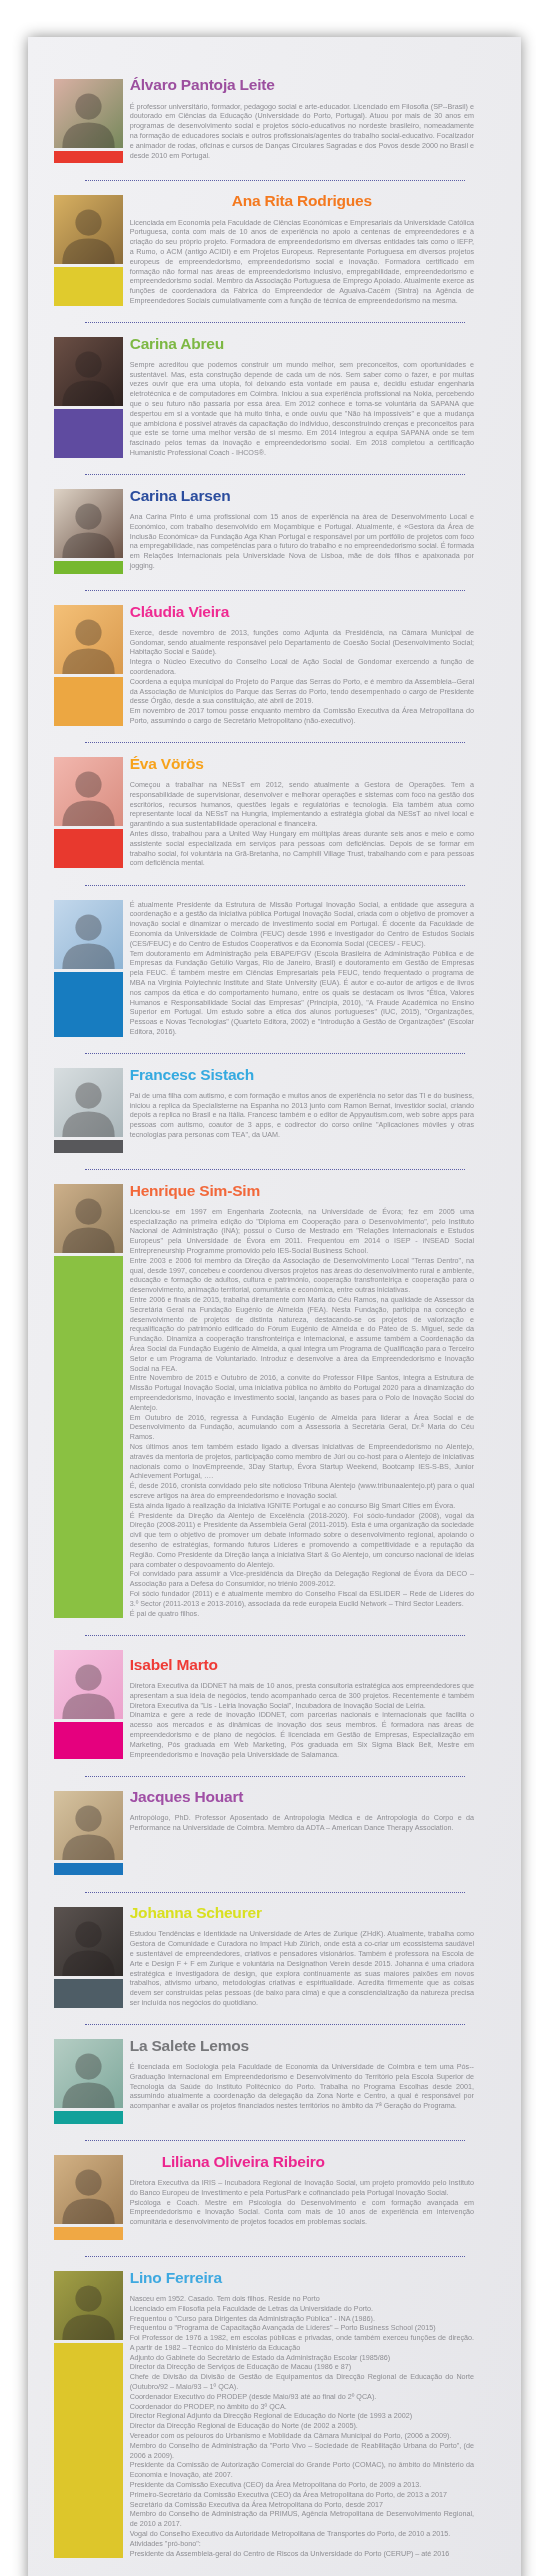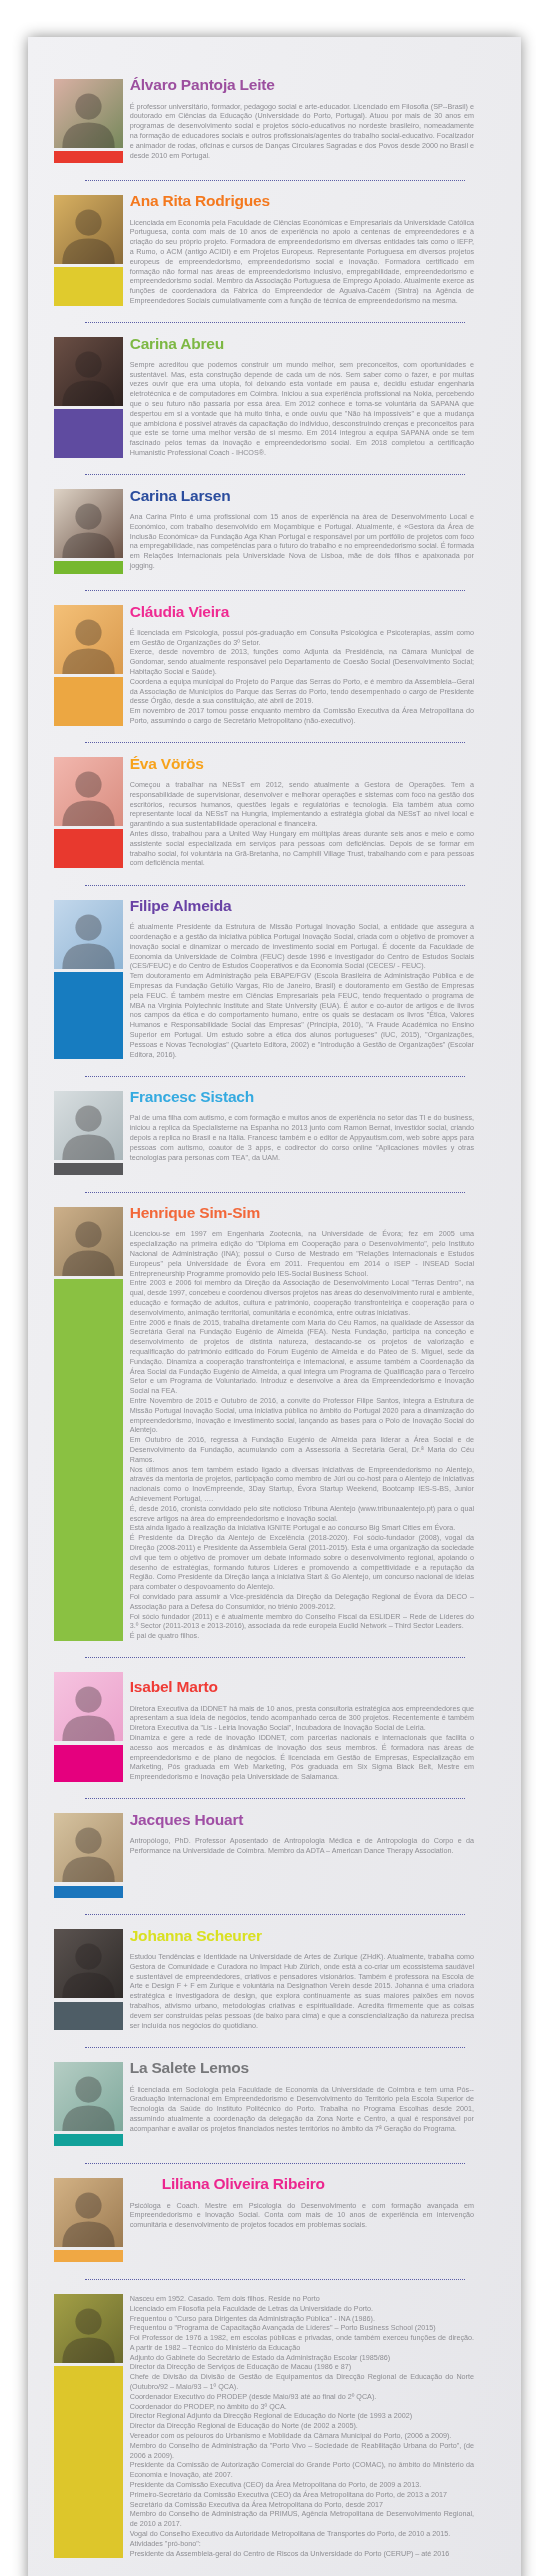--- a/index.html
+++ b/index.html
@@ -97,21 +97,21 @@
           <svg viewBox="0 0 100 100" preserveAspectRatio="xMidYMax meet">
             <g fill="rgba(35,28,28,0.32)">
               <circle cx="50" cy="40" r="19"></circle>
               <path d="M12 100 Q12 63 50 63 Q88 63 88 100 Z"></path>
             </g>
           </svg>
         </div>
         <div class="bar" style="background: rgb(224, 203, 45);"></div>
       </div>
       <div class="text-col">
-        <h2 class="pname" style="color: rgb(244, 121, 31);">Ana Rita Rodrigues</h2>
+        <h2 class="pname" style="color: rgb(244, 121, 31); text-align: center;">Ana Rita Rodrigues</h2>
         <div class="bio">
           <p>Licenciada em Economia pela Faculdade de Ciências Económicas e Empresariais da Universidade Católica Portuguesa, conta com mais de 10 anos de experiência no apoio a centenas de empreendedores e à criação do seu próprio projeto. Formadora de empreendedorismo em diversas entidades tais como o IEFP, a Rumo, o ACM (antigo ACIDI) e em Projetos Europeus. Representante Portuguesa em diversos projetos europeus de empreendedorismo, empreendedorismo social e inovação. Formadora certificado em formação não formal nas áreas de empreendedorismo inclusivo, empregabilidade, empreendedorismo e empreendedorismo social. Membro da Associação Portuguesa de Emprego Apoiado. Atualmente exerce as funções de coordenadora da Fábrica do Empreendedor de Agualva-Cacém (Sintra) na Agência de Empreendedores Sociais cumulativamente com a função de técnica de empreendedorismo na mesma.</p>
         </div>
       </div>
     </div>
     <div class="sep" style="border-top-color: rgb(91, 94, 166);"></div>
     <div class="row">
       <div class="photo-col">
         <div class="photo" style="background: linear-gradient(135deg, rgb(107, 79, 69), rgb(46, 34, 32));">
           <svg viewBox="0 0 100 100" preserveAspectRatio="xMidYMax meet">
@@ -159,22 +159,22 @@
               <circle cx="50" cy="40" r="19"></circle>
               <path d="M12 100 Q12 63 50 63 Q88 63 88 100 Z"></path>
             </g>
           </svg>
         </div>
         <div class="bar" style="background: rgb(236, 167, 66);"></div>
       </div>
       <div class="text-col">
         <h2 class="pname" style="color: rgb(239, 42, 146);">Cláudia Vieira</h2>
         <div class="bio">
-          <p>É licenciada em Psicologia, possui pós-graduação em Consulta Psicológica e Psicoterapias, assim como em Gestão de Organizações do 3º Setor.</p>
           <p>Exerce, desde novembro de 2013, funções como Adjunta da Presidência, na Câmara Municipal de Gondomar, sendo atualmente responsável pelo Departamento de Coesão Social (Desenvolvimento Social; Habitação Social e Saúde).</p>
+          <p>Integra o Núcleo Executivo do Conselho Local de Ação Social de Gondomar exercendo a função de coordenadora.</p>
           <p>Coordena a equipa municipal do Projeto do Parque das Serras do Porto, e é membro da Assembleia--Geral da Associação de Municípios do Parque das Serras do Porto, tendo desempenhado o cargo de Presidente desse Órgão, desde a sua constituição, até abril de 2019.</p>
           <p>Em novembro de 2017 tomou posse enquanto membro da Comissão Executiva da Área Metropolitana do Porto, assumindo o cargo de Secretário Metropolitano (não-executivo).</p>
         </div>
       </div>
     </div>
     <div class="sep" style="border-top-color: rgb(91, 94, 166);"></div>
     <div class="row">
       <div class="photo-col">
         <div class="photo" style="background: linear-gradient(135deg, rgb(242, 183, 174), rgb(217, 141, 128));">
           <svg viewBox="0 0 100 100" preserveAspectRatio="xMidYMax meet">
@@ -201,21 +201,20 @@
           <svg viewBox="0 0 100 100" preserveAspectRatio="xMidYMax meet">
             <g fill="rgba(35,28,28,0.32)">
               <circle cx="50" cy="40" r="19"></circle>
               <path d="M12 100 Q12 63 50 63 Q88 63 88 100 Z"></path>
             </g>
           </svg>
         </div>
         <div class="bar" style="background: rgb(23, 124, 192);"></div>
       </div>
       <div class="text-col">
-        <h2 class="pname" style="color: rgb(105, 66, 165);">Filipe Almeida</h2>
         <div class="bio">
           <p>É atualmente Presidente da Estrutura de Missão Portugal Inovação Social, a entidade que assegura a coordenação e a gestão da iniciativa pública Portugal Inovação Social, criada com o objetivo de promover a inovação social e dinamizar o mercado de investimento social em Portugal. É docente da Faculdade de Economia da Universidade de Coimbra (FEUC) desde 1996 e investigador do Centro de Estudos Sociais (CES/FEUC) e do Centro de Estudos Cooperativos e da Economia Social (CECES/ - FEUC).</p>
           <p>Tem doutoramento em Administração pela EBAPE/FGV (Escola Brasileira de Administração Pública e de Empresas da Fundação Getúlio Vargas, Rio de Janeiro, Brasil) e doutoramento em Gestão de Empresas pela FEUC. É também mestre em Ciências Empresariais pela FEUC, tendo frequentado o programa de MBA na Virginia Polytechnic Institute and State University (EUA). É autor e co-autor de artigos e de livros nos campos da ética e do comportamento humano, entre os quais se destacam os livros "Ética, Valores Humanos e Responsabilidade Social das Empresas" (Princípia, 2010), "A Fraude Académica no Ensino Superior em Portugal. Um estudo sobre a ética dos alunos portugueses" (IUC, 2015), "Organizações, Pessoas e Novas Tecnologias" (Quarteto Editora, 2002) e "Introdução à Gestão de Organizações" (Escolar Editora, 2016).</p>
         </div>
       </div>
     </div>
     <div class="sep" style="border-top-color: rgb(91, 94, 166);"></div>
     <div class="row">
       <div class="photo-col">
         <div class="photo" style="background: linear-gradient(135deg, rgb(216, 222, 224), rgb(170, 182, 186));">
@@ -356,38 +355,40 @@
               <circle cx="50" cy="40" r="19"></circle>
               <path d="M12 100 Q12 63 50 63 Q88 63 88 100 Z"></path>
             </g>
           </svg>
         </div>
         <div class="bar" style="background: rgb(240, 168, 68);"></div>
       </div>
       <div class="text-col">
         <h2 class="pname" style="color: rgb(236, 38, 143); margin-left: 32px;">Liliana Oliveira Ribeiro</h2>
         <div class="bio">
+          <p>Diretora Executiva da IRIS – Incubadora Regional de Inovação Social, um projeto promovido pelo Instituto do Banco Europeu de Investimento e pela PortusPark e cofinanciado pela Portugal Inovação Social.</p>
           <p>Psicóloga e Coach. Mestre em Psicologia do Desenvolvimento e com formação avançada em Empreendedorismo e Inovação Social. Conta com mais de 10 anos de experiência em intervenção comunitária e desenvolvimento de projetos focados em problemas sociais.</p>
         </div>
       </div>
     </div>
     <div class="sep" style="border-top-color: rgb(91, 94, 166);"></div>
     <div class="row">
       <div class="photo-col">
         <div class="photo" style="background: linear-gradient(135deg, rgb(163, 160, 70), rgb(107, 106, 46));">
           <svg viewBox="0 0 100 100" preserveAspectRatio="xMidYMax meet">
             <g fill="rgba(35,28,28,0.32)">
               <circle cx="50" cy="40" r="19"></circle>
               <path d="M12 100 Q12 63 50 63 Q88 63 88 100 Z"></path>
             </g>
           </svg>
         </div>
         <div class="bar" style="background: rgb(221, 198, 43);"></div>
       </div>
       <div class="text-col">
+        <h2 class="pname" style="color: rgb(63, 169, 224);">Lino Ferreira</h2>
         <div class="bio">
           <p>Nasceu em 1952. Casado. Tem dois filhos. Reside no Porto</p>
           <p>Licenciado em Filosofia pela Faculdade de Letras da Universidade do Porto.</p>
           <p>Frequentou o "Curso para Dirigentes da Administração Pública" - INA (1986).</p>
           <p>Frequentou o "Programa de Capacitação Avançada de Líderes" – Porto Business School (2015)</p>
           <p>Foi Professor de 1976 a 1982, em escolas públicas e privadas, onde também exerceu funções de direção. A partir de 1982 – Técnico do Ministério da Educação</p>
           <p>Adjunto do Gabinete do Secretário de Estado da Administração Escolar (1985/86)</p>
           <p>Director da Direcção de Serviços de Educação de Macau (1986 e 87)</p>
           <p>Chefe de Divisão da Divisão de Gestão de Equipamentos da Direcção Regional de Educação do Norte (Outubro/92 – Maio/93 – 1º QCA).</p>
           <p>Coordenador Executivo do PRODEP (desde Maio/93 até ao final do 2º QCA).</p>

